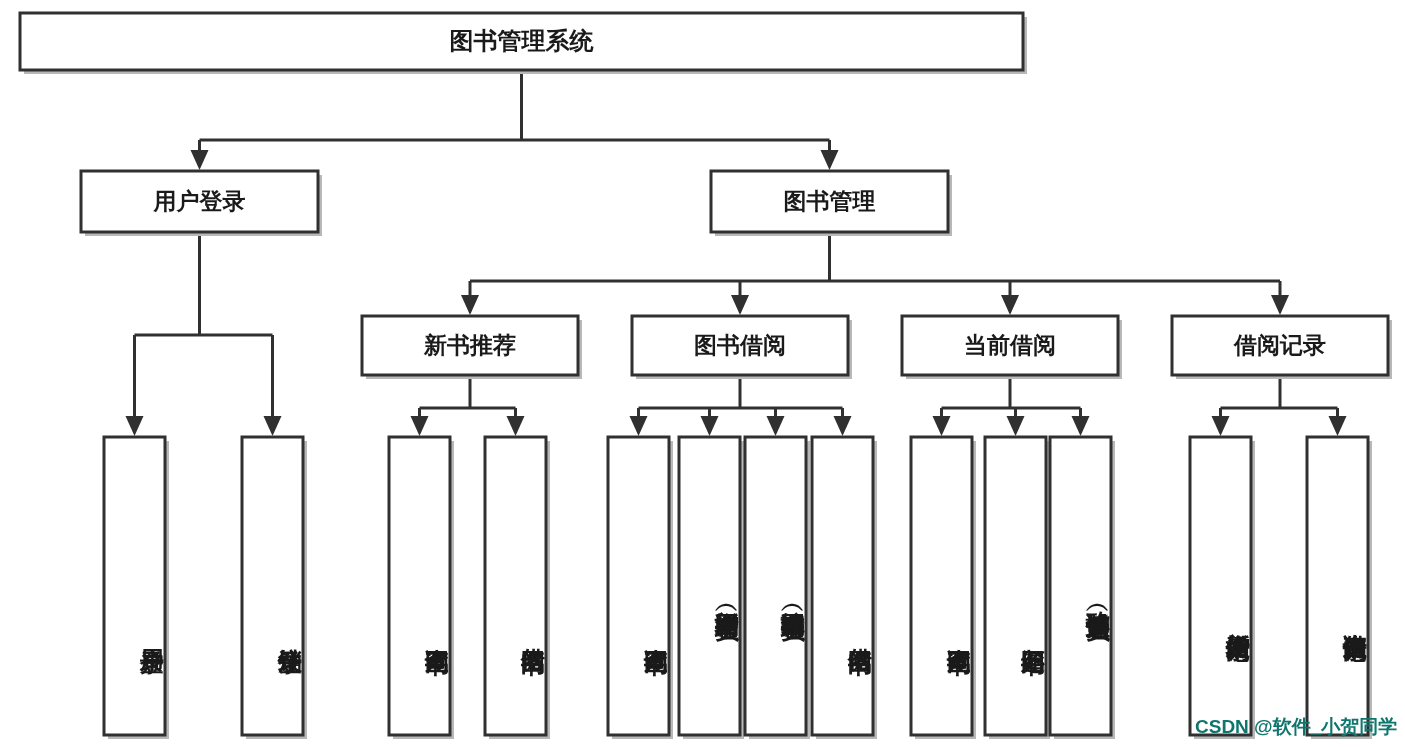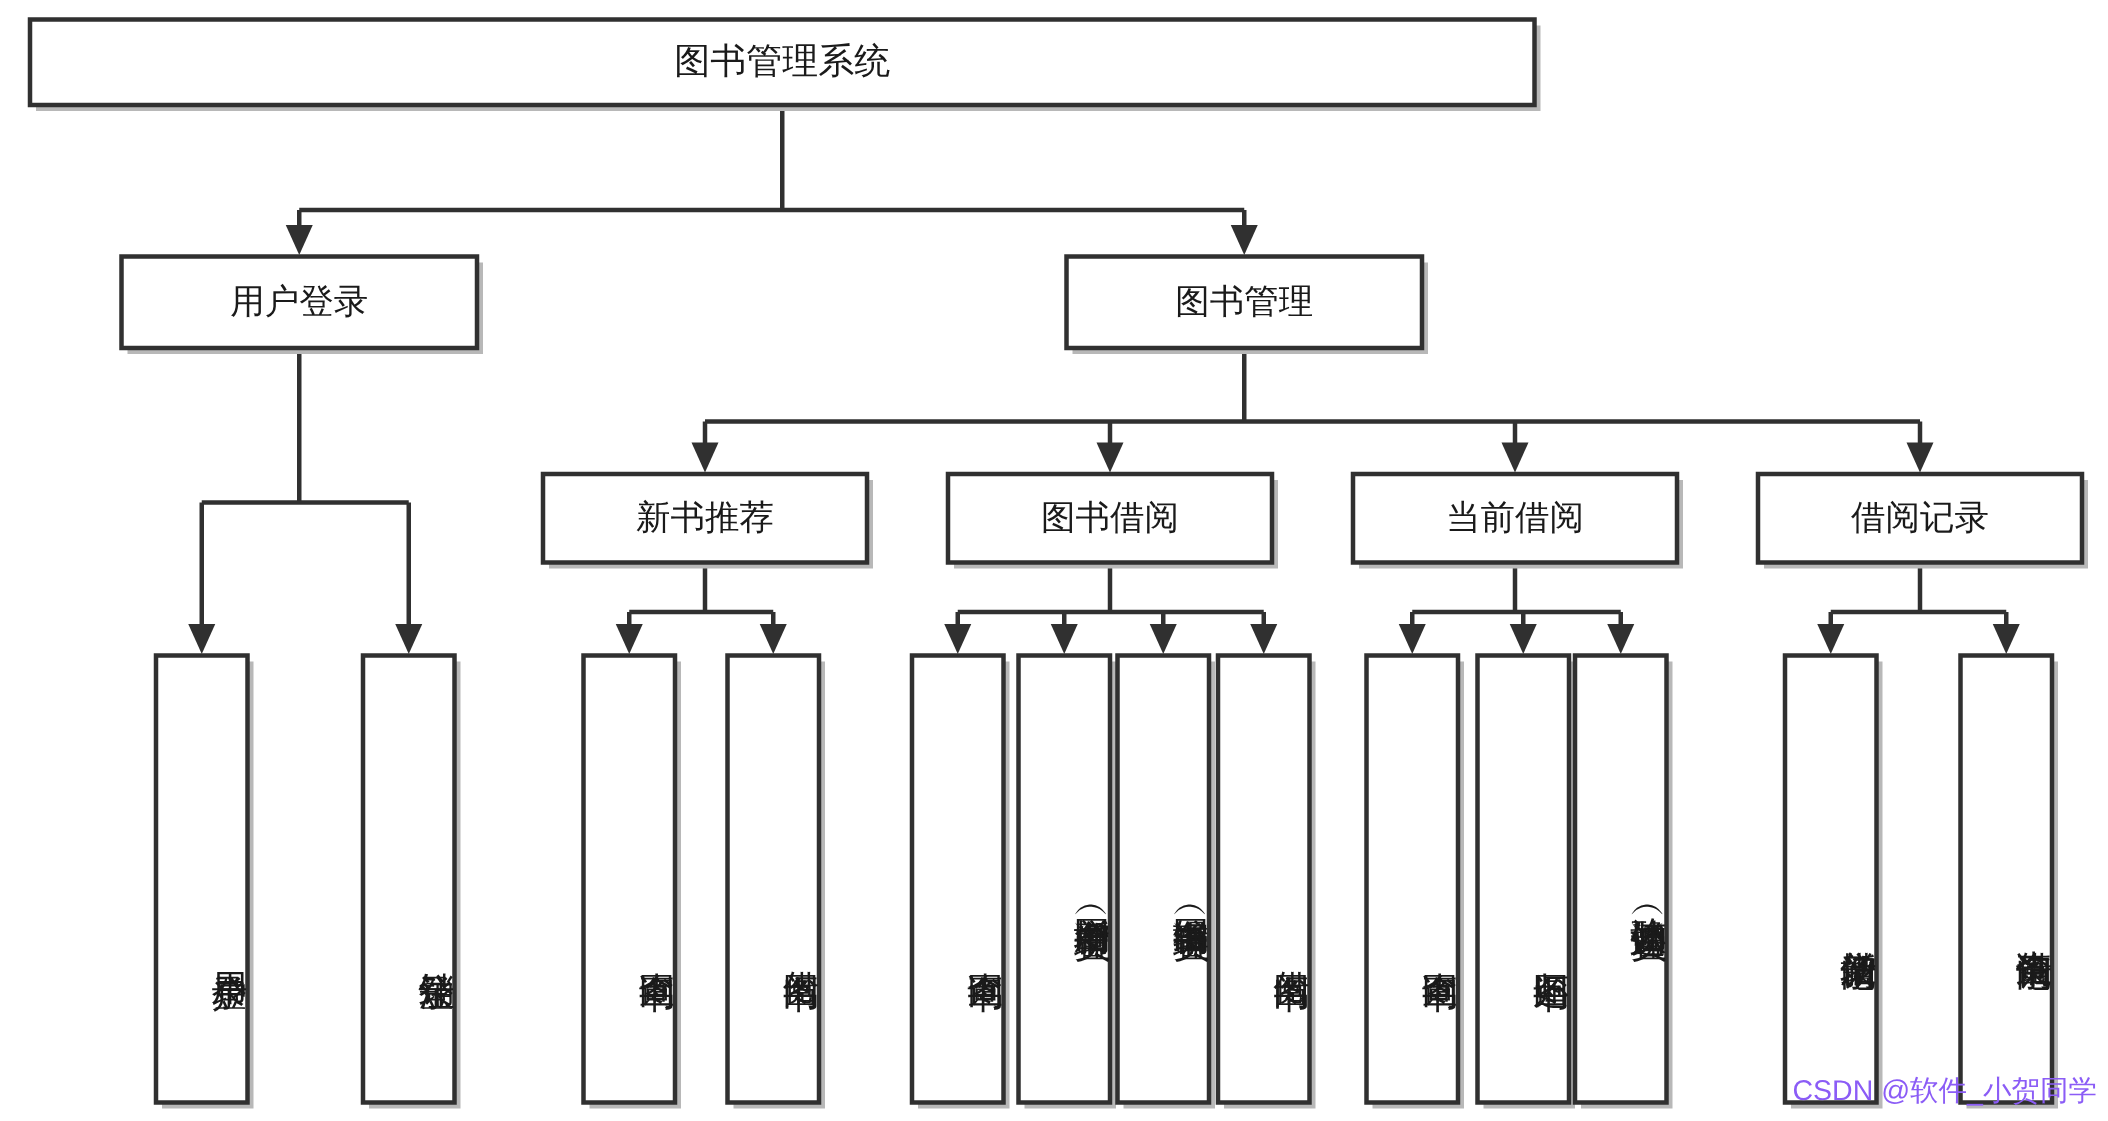--- a/index.html
+++ b/index.html
@@ -11,20 +11,21 @@
     width: 1405px;
     height: 747px;
     font-family: "Liberation Sans", "DejaVu Sans", sans-serif;
     overflow: hidden;
     position: relative;
   }
   #diagram-root {
     position: relative;
     width: 1237px;
     height: 747px;
+    font-weight: bold;
   }
   svg#flow {
     position: absolute;
     left: 0;
     top: 0;
     width: 1405px;
     height: 747px;
     display: block;
   }
   .node-rect {
@@ -72,21 +73,21 @@
     display: flex;
     align-items: flex-start;
     justify-content: center;
     white-space: nowrap;
     pointer-events: none;
   }
   .watermark {
     position: absolute;
     font-family: "Liberation Sans", "DejaVu Sans", sans-serif;
     font-size: 19px;
-    color: #8b5cf6;
+    color: #0f766e;
     white-space: nowrap;
   }
 </style>
 </head>
 <body>
 
 <div id="diagram-root">
 
   <svg id="flow" viewBox="0 0 1405 747">
     <g id="edges-layer">

